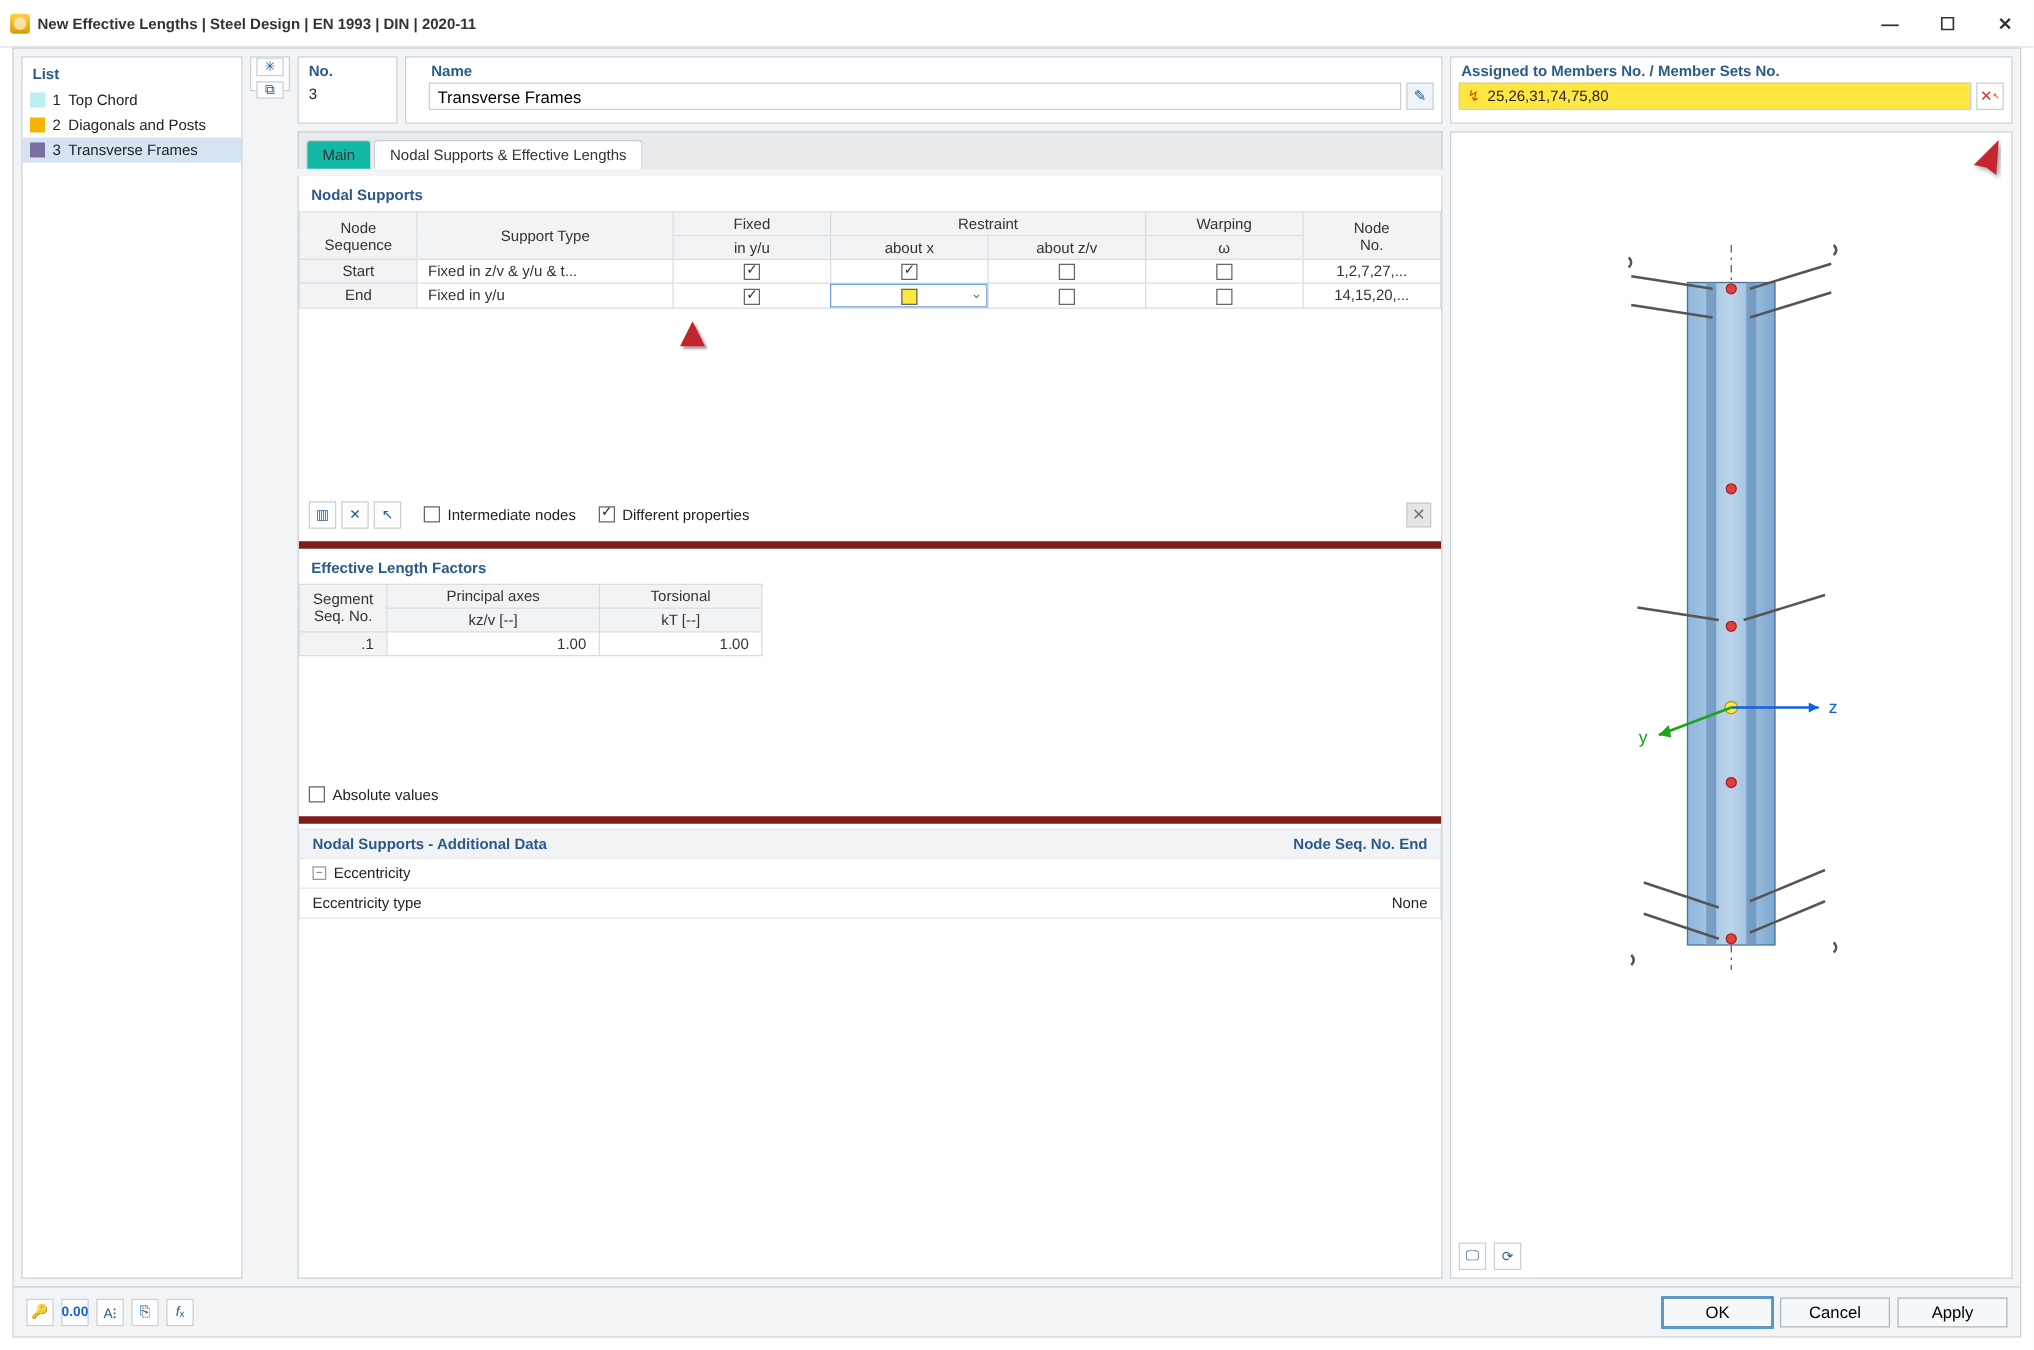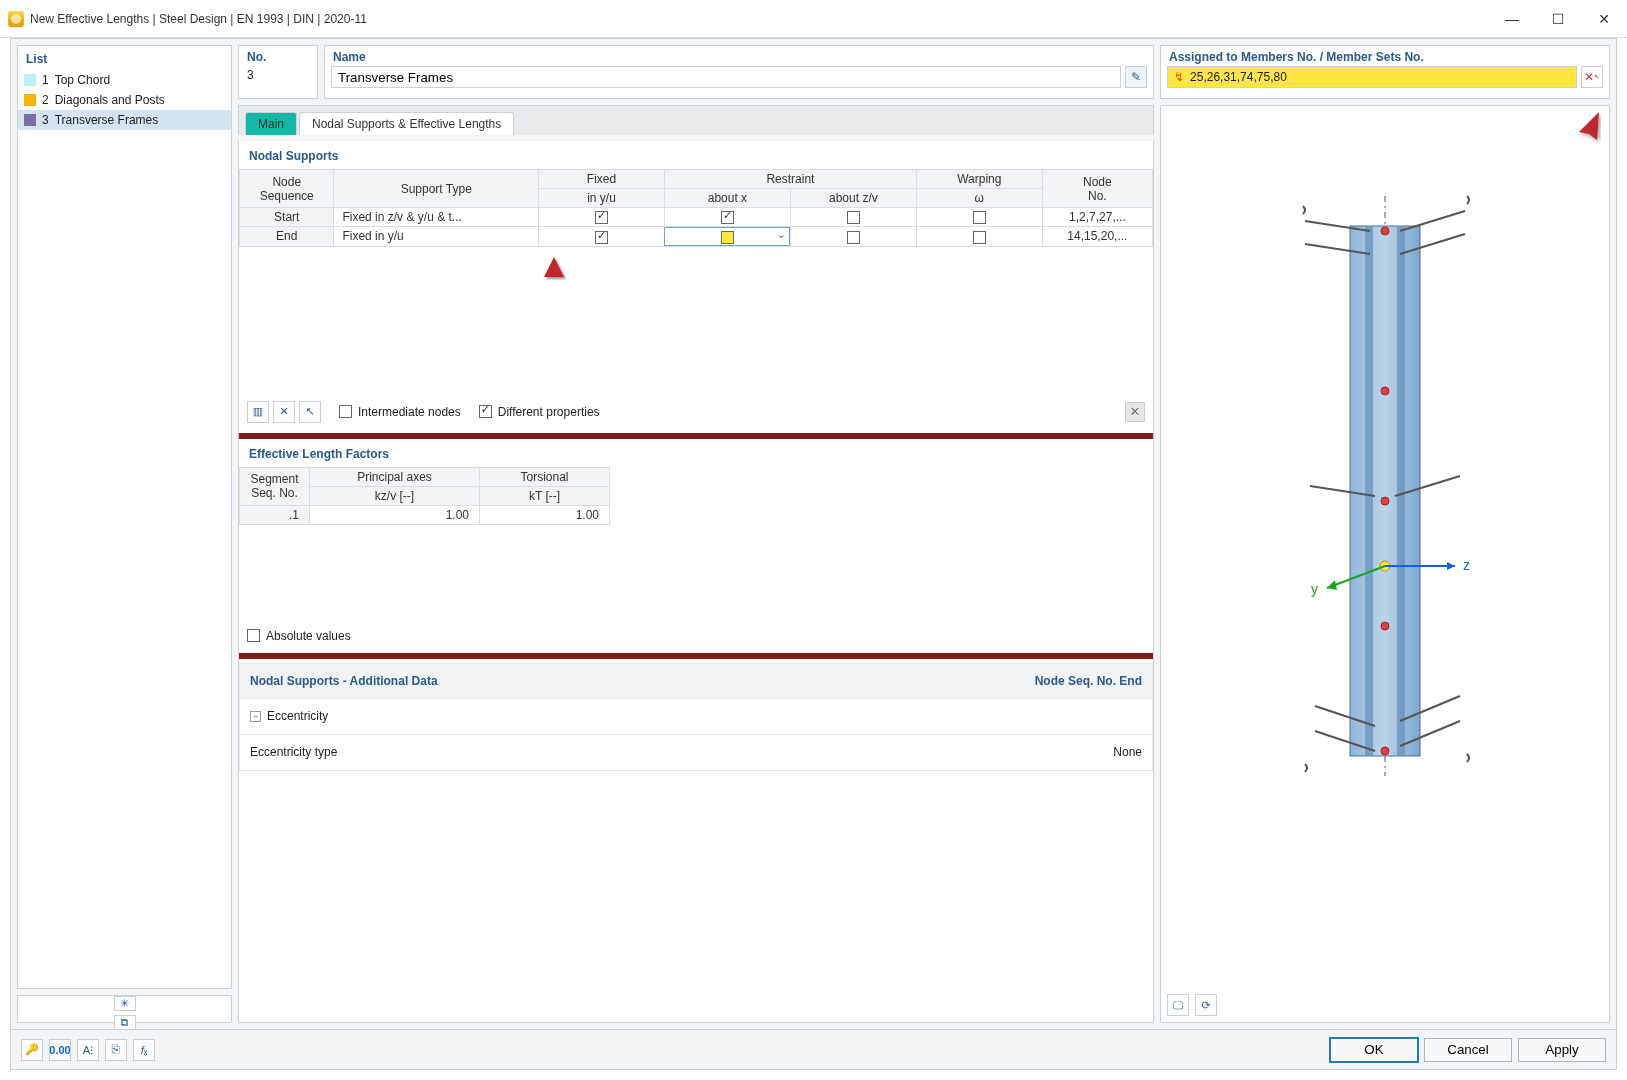--- a/index.html
+++ b/index.html
@@ -1,40 +1,40 @@
 <!DOCTYPE html>
 <html><head>
 <meta charset="utf-8">
 <style>
   * { box-sizing: border-box; font-family: "Segoe UI", Tahoma, sans-serif; }
   body { margin:0; background:#fff; overflow:hidden; width:1627px; height:1080px; font-size:12px; color:#222; }
-  .titlebar { height:38px; display:flex; align-items:center; padding:0 0 0 8px; border-bottom:1px solid #ddd; background:#fff; }
+  .titlebar { height:38px; display:flex; align-items:center; padding:0 0 0 8px; border-bottom:1px solid #ddd; background:#fff;font-weight:bold; }
   .titlebar .app-icon { width:16px; height:16px; margin-right:6px; background:linear-gradient(#ffd24a,#e09b00); border-radius:3px; position:relative; }
   .titlebar .app-icon::after{content:""; position:absolute; inset:3px; background:#fff; border-radius:50%; opacity:.6;}
   .titlebar .title { flex:1; color:#333; font-size:12px; }
   .winbtns { display:flex; height:100%; }
   .winbtn { width:46px; display:flex; align-items:center; justify-content:center; color:#333; font-size:14px; }
   .outer { position:absolute; top:38px; left:10px; right:10px; bottom:10px; border:1px solid #c9d0d6; background:#f3f4f5; display:flex; flex-direction:column; }
   .content { flex:1; display:flex; overflow:hidden; padding:6px; gap:6px; }
   .panel { background:#fff; border:1px solid #c9d0d6; display:flex; flex-direction:column; }
-  .left-col { width:215px; display:flex; flex-direction:column; gap:6px;}
+  .left-col { width:215px; display:flex; gap:6px;}
   .left-main { flex:1; }
   .left-tools { height:28px; display:flex; align-items:center; padding:0 4px; gap:4px; }
   .mid-col { flex:1; display:flex; flex-direction:column; gap:6px; }
   .right-col { width:450px; display:flex; flex-direction:column; gap:6px;border-radius:30px;}
   .hdr { color:#2a5a8a; font-weight:600; padding:6px 8px 4px; font-size:12px;}
   .list-item { display:flex; align-items:center; height:20px; padding:0 6px; gap:6px; }
   .list-item.sel { background:#d6e4f2; }
   .list-swatch{ width:12px; height:12px; }
   .sw0{background:#bdeef1;}
   .sw1{background:#f5b400;}
   .sw2{background:#7a6fa0;}
   .row-top{ display:flex; gap:6px; height:54px;}
   .no-box{ width:80px;}
-  .name-box{ flex:1;}
+  .name-box{ flex:1;padding-left:12px;}
   .sub-label{ color:#2a5a8a; font-weight:600; padding:4px 8px 2px;}
   .cell-val{ padding:2px 8px 4px;}
   .name-row{display:flex; align-items:center; padding:0 6px 4px; gap:4px;}
   .name-input{ flex:1; height:22px; border:1px solid #c9d0d6; padding:0 6px; background:#fff;}
   .comment-btn{ width:22px; height:22px; border:1px solid #c9d0d6; background:#eef3f8; display:flex; align-items:center; justify-content:center; color:#2a5a8a;}
   .assigned-panel{ height:54px;}
   .assigned-row{display:flex; align-items:center; padding:0 6px 4px; gap:4px;}
   .assigned-input{ flex:1; height:22px; border:1px solid #c9d0d6; background:#ffe640; padding:0 6px; display:flex; align-items:center; gap:6px;}
   .assigned-input .glyph{color:#c85a00;}
   .clear-btn{width:22px;height:22px;border:1px solid #c9d0d6;background:#fff;display:flex;align-items:center;justify-content:center;color:#c33;}
@@ -56,21 +56,21 @@
   .chk{ display:inline-block; width:13px; height:13px; border:1px solid #666; background:#fff; position:relative; vertical-align:middle;}
   .chk.checked::after{content:"✓"; position:absolute; top:-3px; left:1px; font-size:11px;}
   .chk.yellow{ background:#ffe640; }
   .sel-cell{ outline:1px solid #6aa0e0; outline-offset:-1px; }
   .dd-arrow{ position:relative; }
   .dd-arrow::after{content:"⌄"; position:absolute; right:4px; top:1px; color:#666; font-size:11px;}
   .section-toolbar{display:flex; align-items:center; padding:4px 8px; gap:18px;}
   .check-row{display:flex; align-items:flex-start; gap:6px;}
   .filler{flex:1;}
   .close-x{ width:20px;height:20px;background:#e6e6e6;border:1px solid #ccc;color:#777;display:flex;align-items:center;justify-content:center;font-size:13px;}
-  .addl-row{display:flex; align-items:center; height:36px; border:1px solid #e3e6ea; border-top:none; padding:0 10px; font-size:12px;}
+  .addl-row{display:flex; align-items:center; height:24px; border:1px solid #e3e6ea; border-top:none; padding:0 10px; font-size:12px;}
   .addl-row.head{ background:#f2f3f5; justify-content:space-between; color:#2a5a8a; font-weight:600; border-top:1px solid #e3e6ea;}
   .addl-row.sub{ }
   .addl-row .val{ margin-left:auto; width:300px; text-align:right;}
   .tree-toggle{ width:11px;height:11px;border:1px solid #999;display:inline-flex;align-items:center;justify-content:center;font-size:9px;line-height:1;margin-right:6px;color:#555;}
   .bottom-bar{ height:40px; border-top:1px solid #c9d0d6; background:#f3f4f5; display:flex; align-items:center; padding:0 10px; gap:6px;}
   .bottom-bar .spacer{flex:1;}
   .main-btn{ width:88px; height:24px; border:1px solid #adb5bd; background:#f7f8f9;}
   .main-btn.primary{ border:1px solid #2a7ab8; outline:1px solid #2a7ab8;}
   .red-arrow{position:absolute; pointer-events:none;}
   .hgap{display:inline-block; width:10px;}

